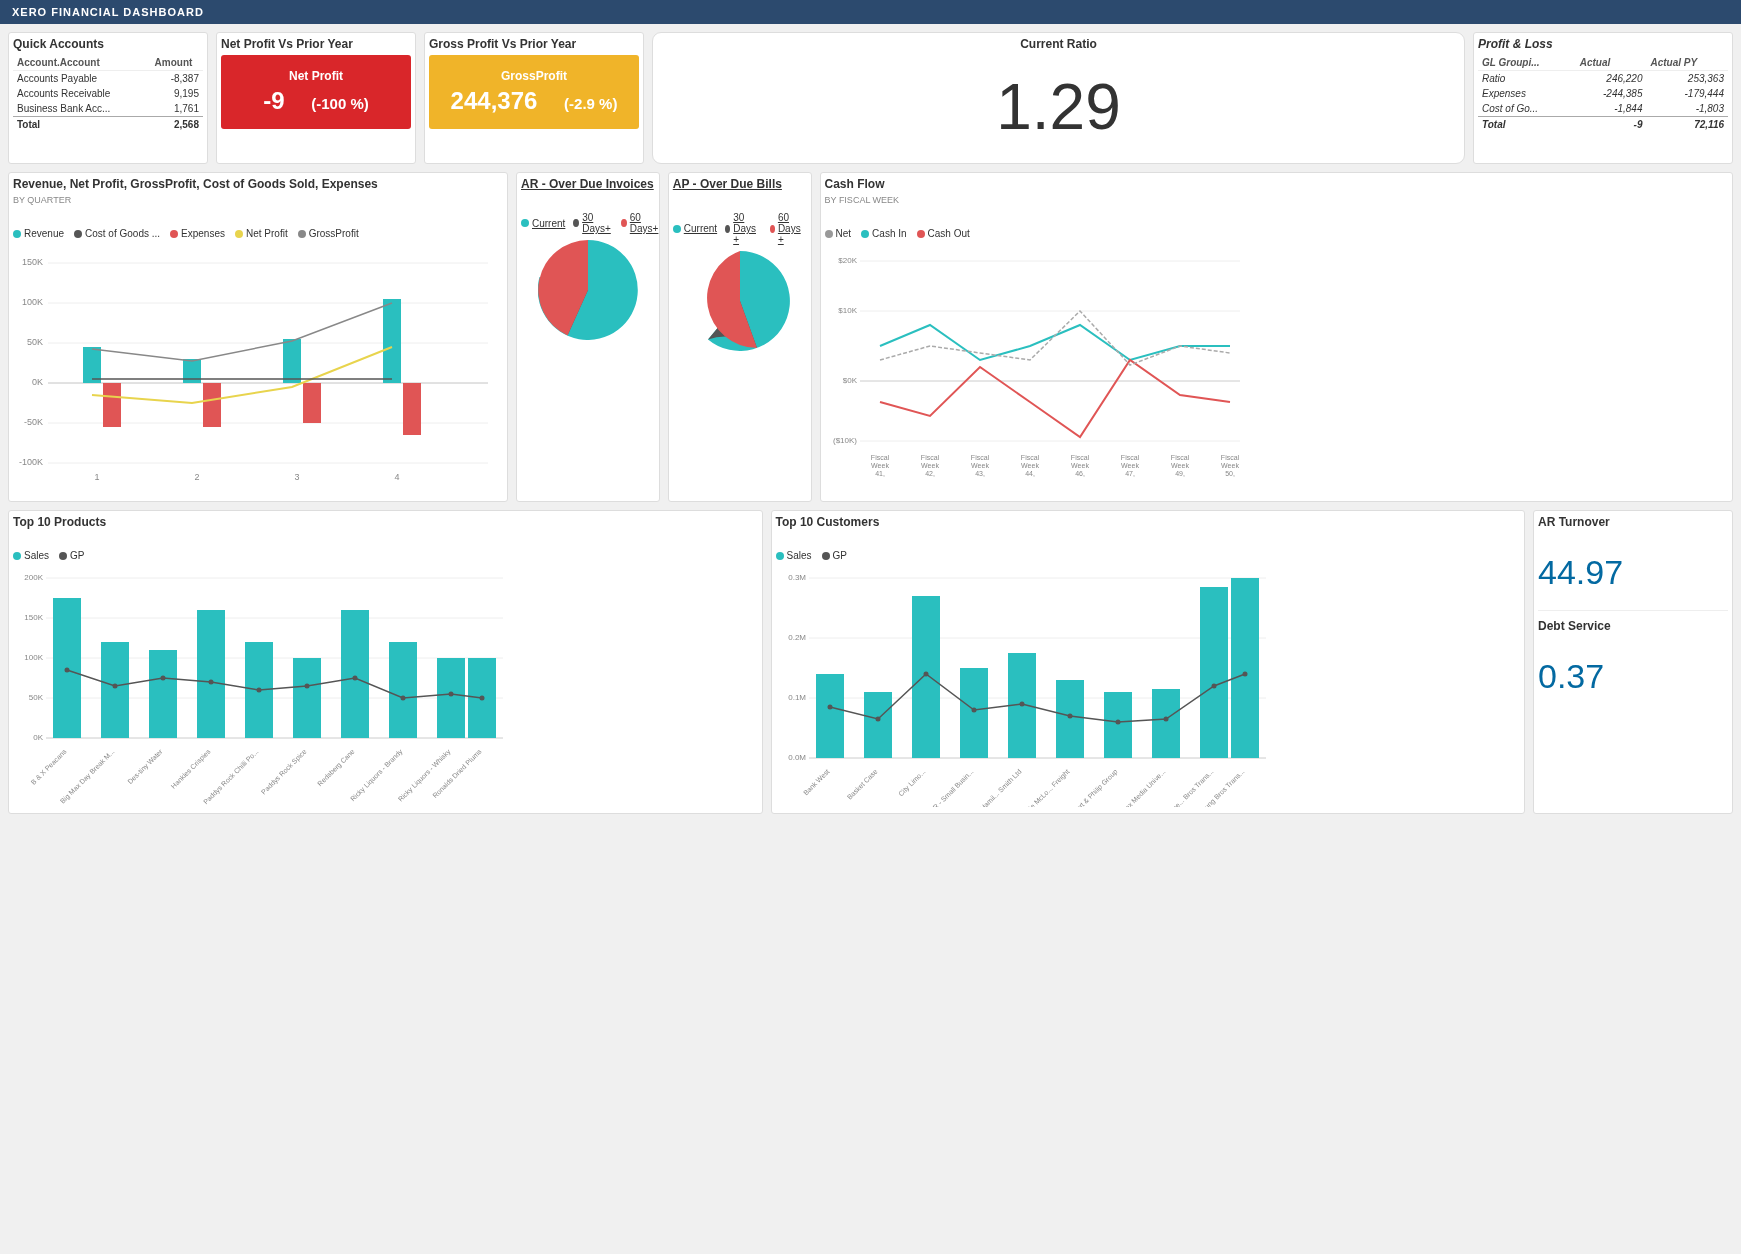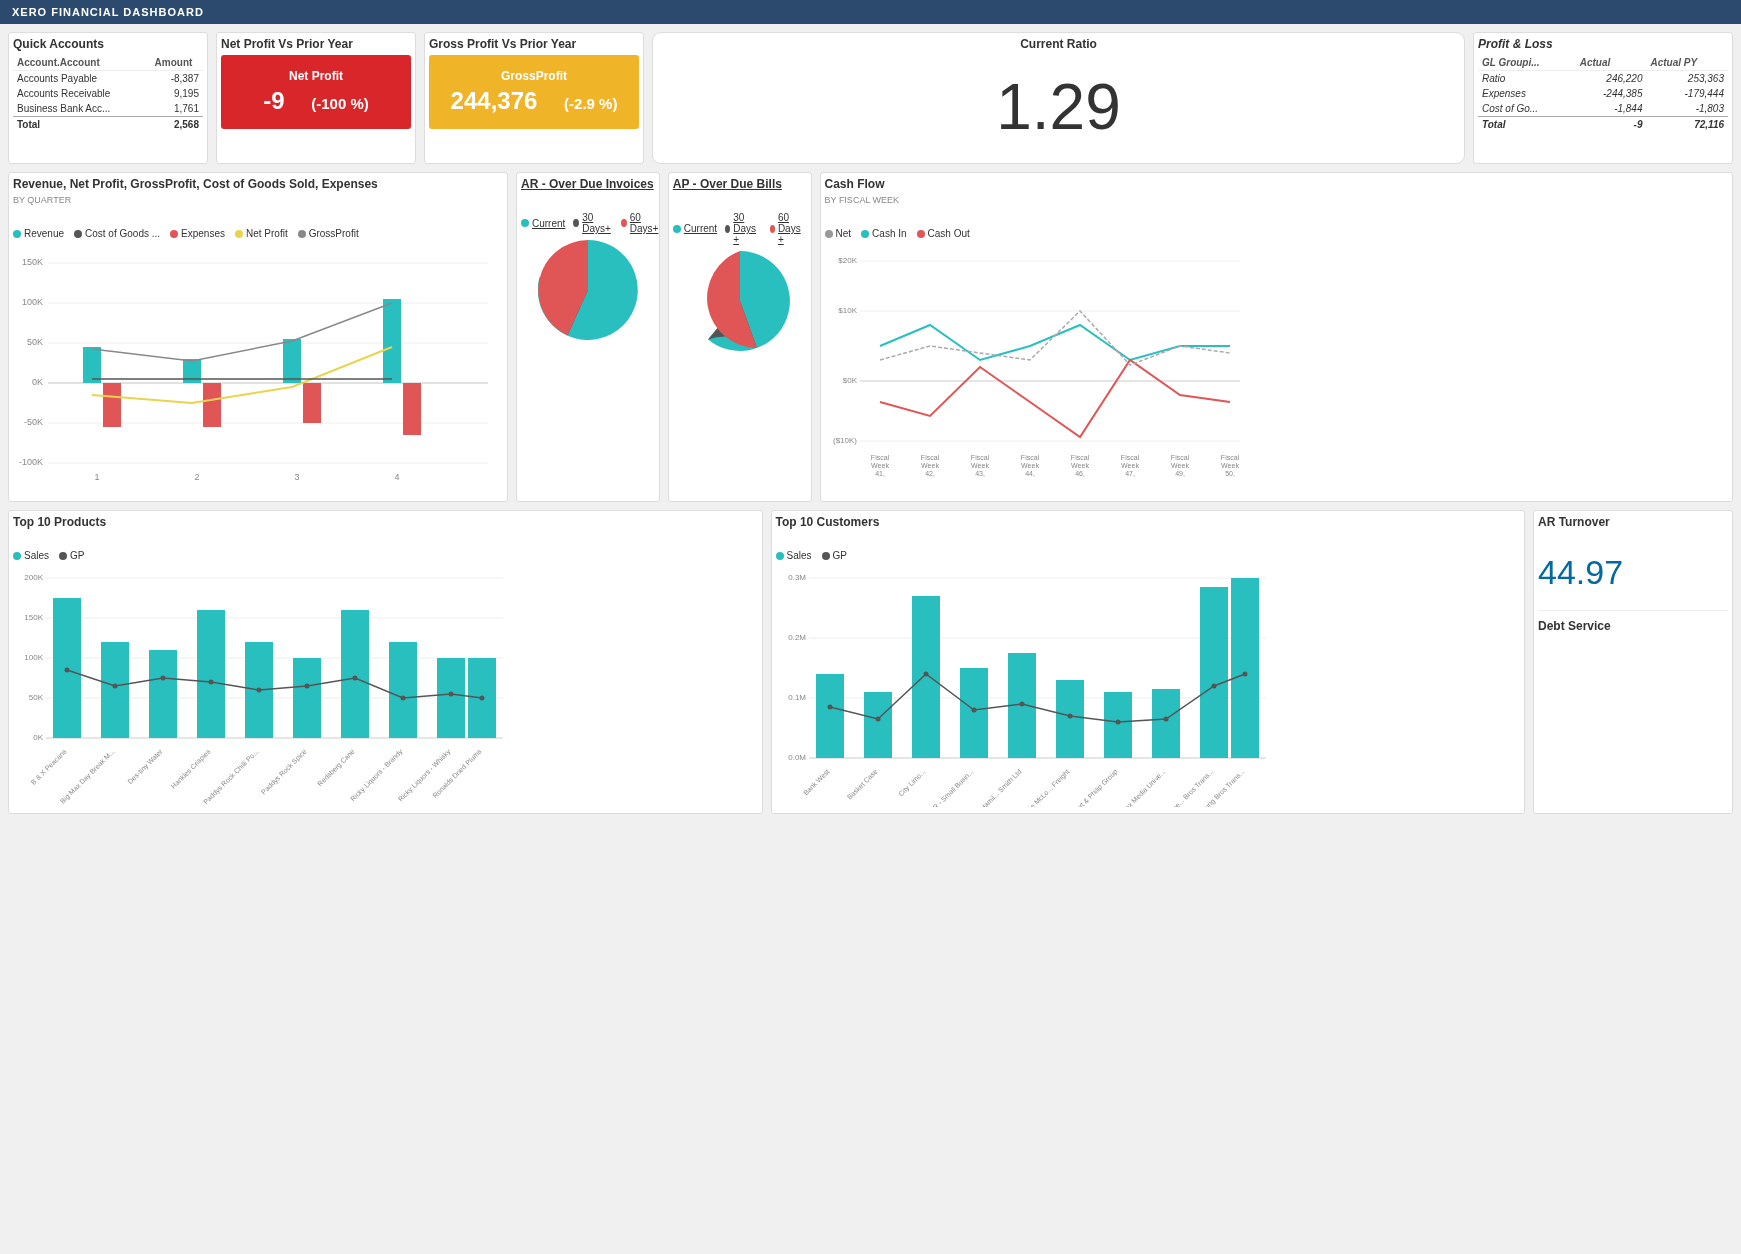--- a/index.html
+++ b/index.html
@@ -533,16 +533,17 @@
         <text x="438" y="205" font-size="7" fill="#888" text-anchor="end" transform="rotate(-45 438 205)">Ridge... Bros Trans...</text>
         <text x="469" y="205" font-size="7" fill="#888" text-anchor="end" transform="rotate(-45 469 205)">Young Bros Trans...</text>
       </svg>
     </div>
 
     <div class="card ar-turnover-card">
       <div class="card-title">AR Turnover</div>
       <div class="ar-big">44.97</div>
       <hr class="ar-divider">
       <div class="card-title">Debt Service</div>
+      <div class="ar-big">0.37</div>
     </div>
 
   </div>
 </div>
 
 </body></html>

